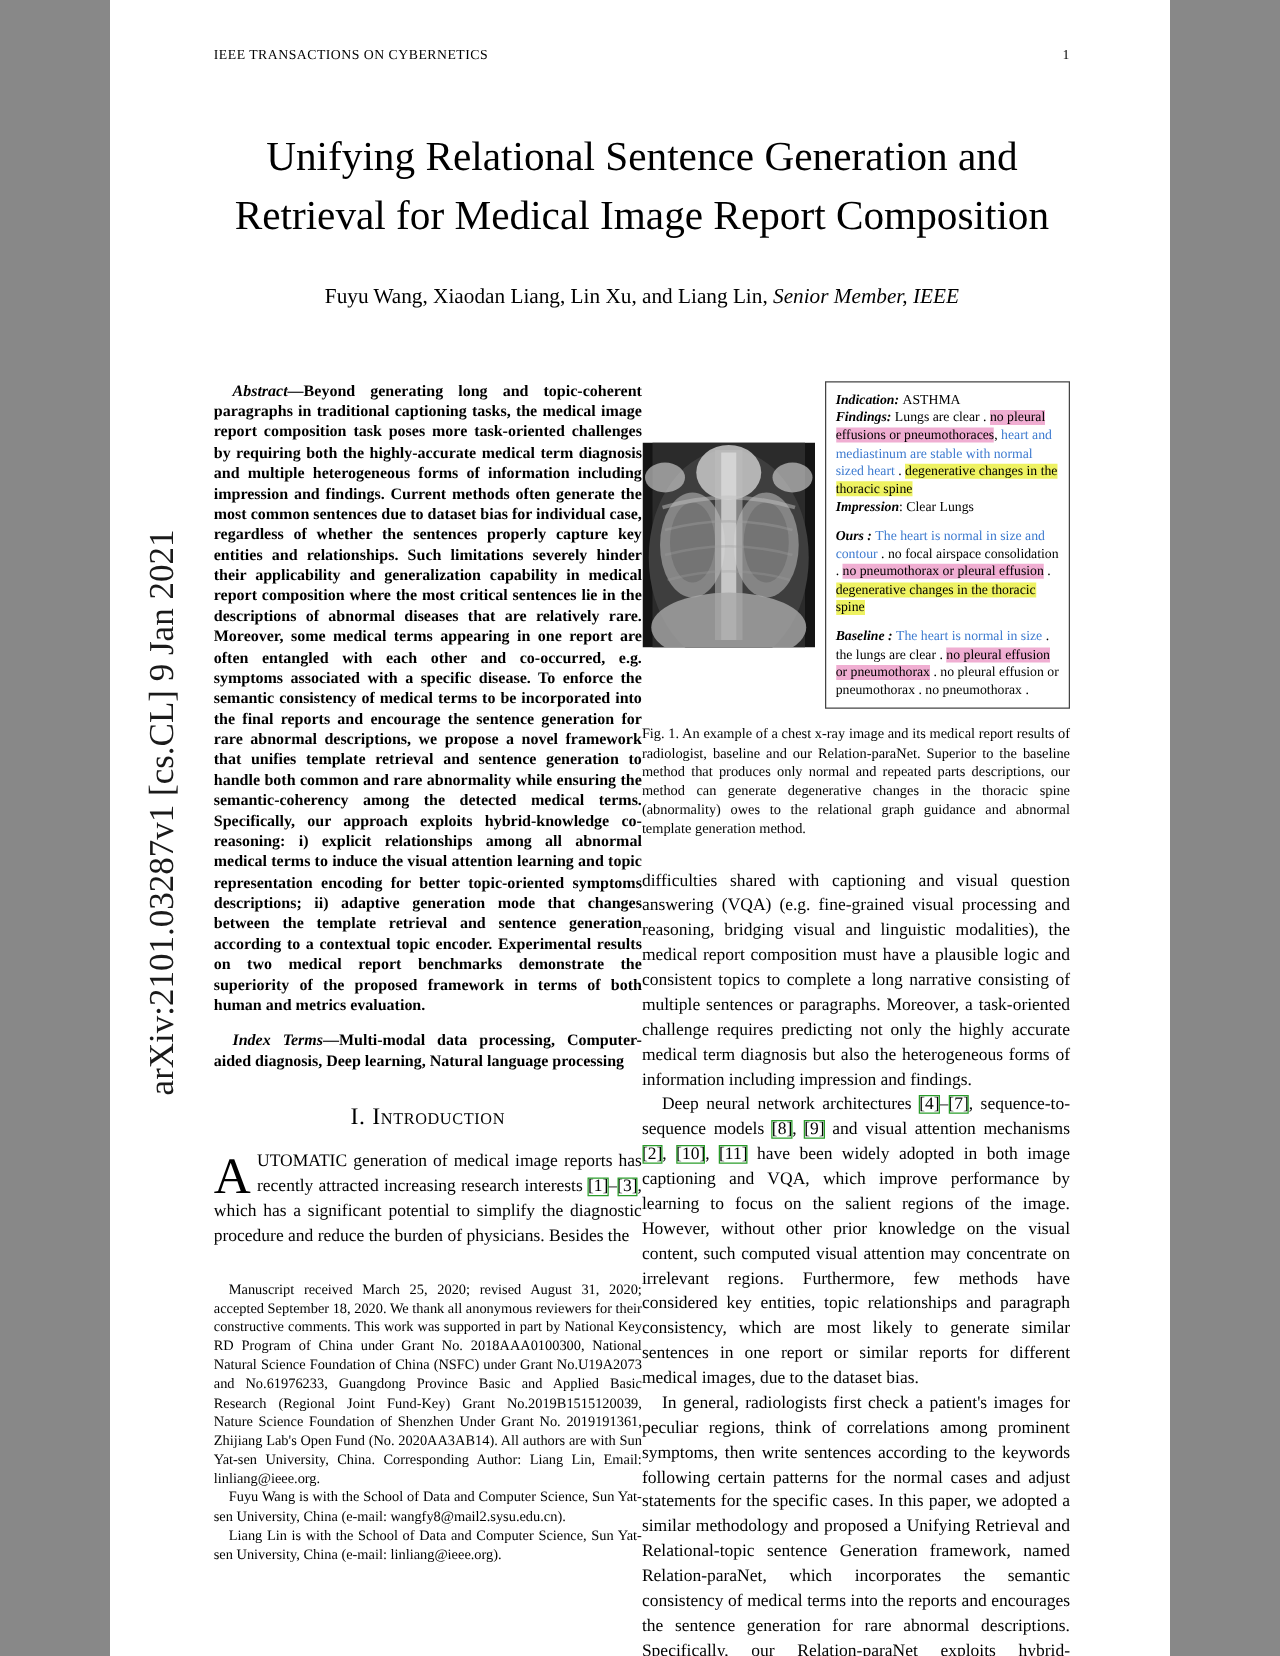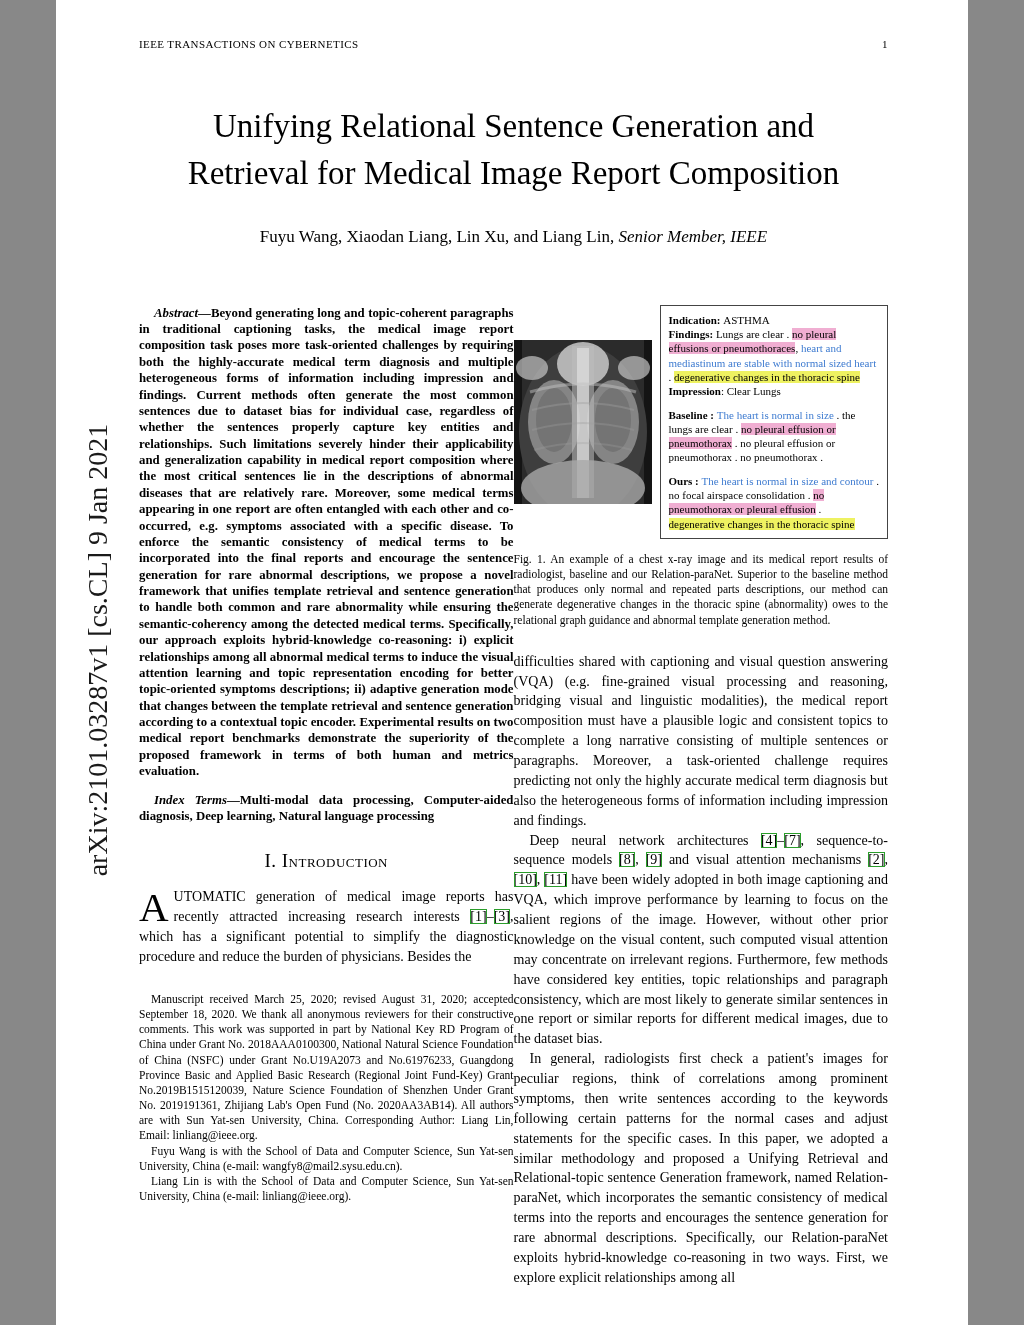--- a/index.html
+++ b/index.html
@@ -1,17 +1,17 @@
 <!DOCTYPE html>
 <html style="--pink: #f0aed2; --yellow: #eef261; --blue: #3e7bd0; --citegreen: #2a9d2a;"><head>
 <meta charset="utf-8">
 <style>
   * { margin:0; padding:0; box-sizing:border-box; }
   body { background:#888; font-family:"Liberation Serif","DejaVu Serif",serif; color:#000; }
-  .page { position:relative; width:912px; height:1325px; margin:0 auto; background:#fff;
+  .page { position:relative; width:848px; height:1325px; margin:0 auto; background:#fff;
           padding:38px 80px 20px 83px; overflow:hidden; }
 
   .running-header { display:flex; justify-content:space-between; font-size:11px; letter-spacing:.4px; }
 
   .arxiv-anchor { position:absolute; left:42px; top:650px; width:0; height:0; }
   .arxiv-text { display:inline-block; white-space:nowrap; transform:translate(-50%,-50%) rotate(-90deg);
                 font-size:28px; color:#1a1a1a; }
 
   .title { font-weight:normal; font-size:33px; line-height:1.42; text-align:center;
            margin:53px auto 16px; max-width:700px; }
@@ -37,21 +37,21 @@
 
   .figure { margin-bottom:24px; }
   .fig-row { display:flex; gap:8px; align-items:center; }
   .xray { flex-shrink:0; line-height:0; }
   .report-box { border:1px solid #444; padding:7px 8px; font-size:11px; line-height:1.3;
                 background:#fff; flex:1; }
   .rline { text-align:left; }
   .rline.gap { margin-top:9px; }
   .caption { margin-top:13px; font-size:11.5px; line-height:1.32; text-align:justify; }
 
-  .seg-label { font-weight:bold; }
+  .seg-label { font-weight:bold;font-style:italic; }
   .seg-blue { color:var(--blue,#3e7bd0); }
   .seg-pink { background-color:var(--pink,#f0aed2); }
   .seg-yellow { background-color:var(--yellow,#eef261); }
   .seg-cite { outline:1px solid var(--citegreen,#2a9d2a); outline-offset:-1px; }
 </style>
 </head>
 <body>
 
 <div class="page">
 
@@ -110,22 +110,22 @@
               <path d="M16 52 Q69 36 122 52" stroke="#bfbfbf" stroke-width="3" fill="none" opacity="0.5"></path>
               <path d="M18 70 Q69 56 120 70" stroke="#9f9f9f" stroke-width="2" fill="none" opacity="0.4"></path>
               <path d="M18 90 Q69 76 120 90" stroke="#9f9f9f" stroke-width="2" fill="none" opacity="0.35"></path>
               <path d="M20 110 Q69 96 118 110" stroke="#9f9f9f" stroke-width="2" fill="none" opacity="0.3"></path>
             </svg>
           </div>
           <div class="report-box">
             <p class="rline"><span class="seg-label">Indication: </span><span class="seg-plain">ASTHMA</span></p>
             <p class="rline"><span class="seg-label">Findings: </span><span class="seg-plain">Lungs are clear . </span><span class="seg-pink">no pleural effusions or pneumothoraces</span><span class="seg-plain">, </span><span class="seg-blue">heart and mediastinum are stable with normal sized heart</span><span class="seg-plain"> . </span><span class="seg-yellow">degenerative changes in the thoracic spine</span></p>
             <p class="rline"><span class="seg-label">Impression</span><span class="seg-plain">: Clear Lungs</span></p>
+            <p class="rline gap"><span class="seg-label">Ours : </span><span class="seg-blue">The heart is normal in size and contour</span><span class="seg-plain"> . no focal airspace consolidation . </span><span class="seg-pink">no pneumothorax or pleural effusion</span><span class="seg-plain"> . </span><span class="seg-yellow">degenerative changes in the thoracic spine</span></p>
             <p class="rline gap"><span class="seg-label">Baseline : </span><span class="seg-blue">The heart is normal in size</span><span class="seg-plain"> . the lungs are clear . </span><span class="seg-pink">no pleural effusion or pneumothorax</span><span class="seg-plain"> . no pleural effusion or pneumothorax . no pneumothorax .</span></p>
-            <p class="rline gap"><span class="seg-label">Ours : </span><span class="seg-blue">The heart is normal in size and contour</span><span class="seg-plain"> . no focal airspace consolidation . </span><span class="seg-pink">no pneumothorax or pleural effusion</span><span class="seg-plain"> . </span><span class="seg-yellow">degenerative changes in the thoracic spine</span></p>
           </div>
         </div>
         <p class="caption"><span class="cap-label">Fig. 1.</span><span> An example of a chest x-ray image and its medical report results of radiologist, baseline and our Relation-paraNet. Superior to the baseline method that produces only normal and repeated parts descriptions, our method can generate degenerative changes in the thoracic spine (abnormality) owes to the relational graph guidance and abnormal template generation method.</span></p>
       </div>
 
       <p class="body-text" style="text-indent:0;">difficulties shared with captioning and visual question answering (VQA) (e.g. fine-grained visual processing and reasoning, bridging visual and linguistic modalities), the medical report composition must have a plausible logic and consistent topics to complete a long narrative consisting of multiple sentences or paragraphs. Moreover, a task-oriented challenge requires predicting not only the highly accurate medical term diagnosis but also the heterogeneous forms of information including impression and findings.</p>
       <p class="body-text"><span class="seg-plain">Deep neural network architectures </span><span class="seg-cite">[4]</span><span class="seg-plain">–</span><span class="seg-cite">[7]</span><span class="seg-plain">, sequence-to-sequence models </span><span class="seg-cite">[8]</span><span class="seg-plain">, </span><span class="seg-cite">[9]</span><span class="seg-plain"> and visual attention mechanisms </span><span class="seg-cite">[2]</span><span class="seg-plain">, </span><span class="seg-cite">[10]</span><span class="seg-plain">, </span><span class="seg-cite">[11]</span><span class="seg-plain"> have been widely adopted in both image captioning and VQA, which improve performance by learning to focus on the salient regions of the image. However, without other prior knowledge on the visual content, such computed visual attention may concentrate on irrelevant regions. Furthermore, few methods have considered key entities, topic relationships and paragraph consistency, which are most likely to generate similar sentences in one report or similar reports for different medical images, due to the dataset bias.</span></p>
       <p class="body-text">In general, radiologists first check a patient's images for peculiar regions, think of correlations among prominent symptoms, then write sentences according to the keywords following certain patterns for the normal cases and adjust statements for the specific cases. In this paper, we adopted a similar methodology and proposed a Unifying Retrieval and Relational-topic sentence Generation framework, named Relation-paraNet, which incorporates the semantic consistency of medical terms into the reports and encourages the sentence generation for rare abnormal descriptions. Specifically, our Relation-paraNet exploits hybrid-knowledge co-reasoning in two ways. First, we explore explicit relationships among all</p>
 
     </div>

